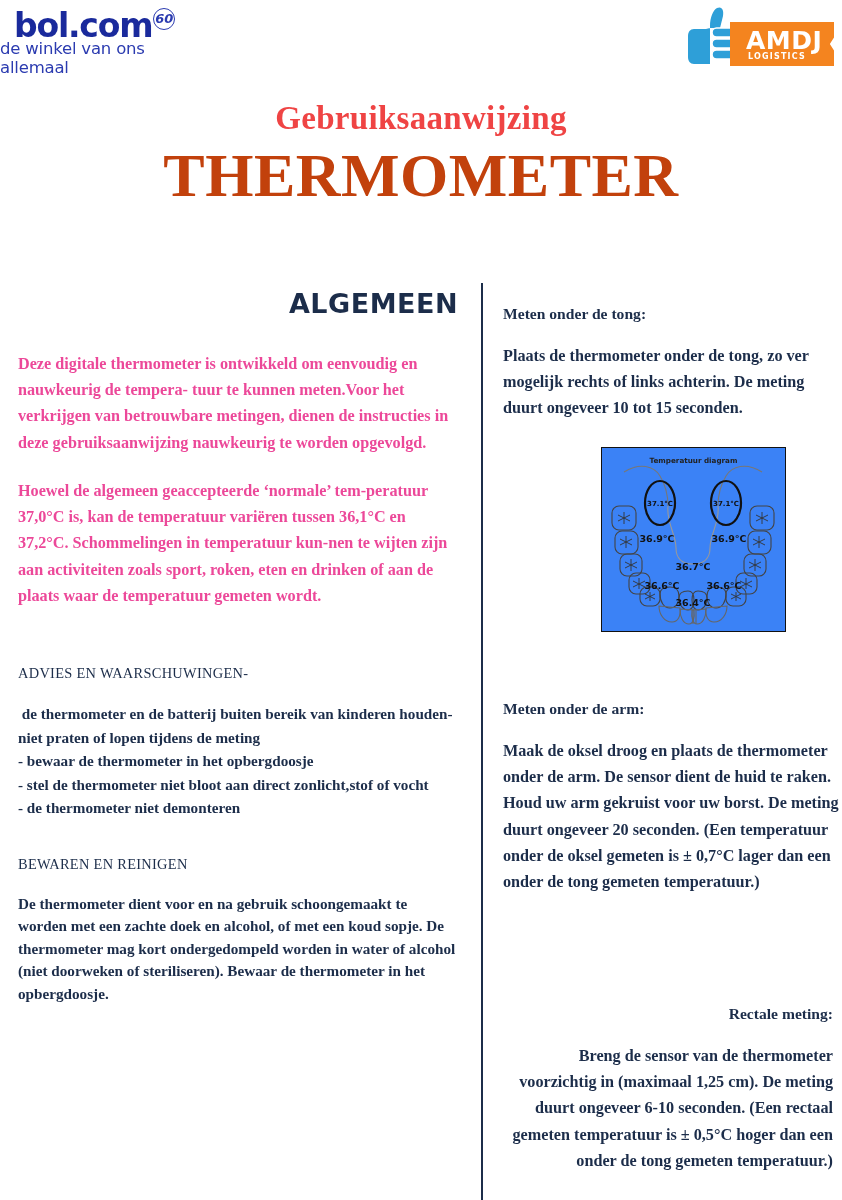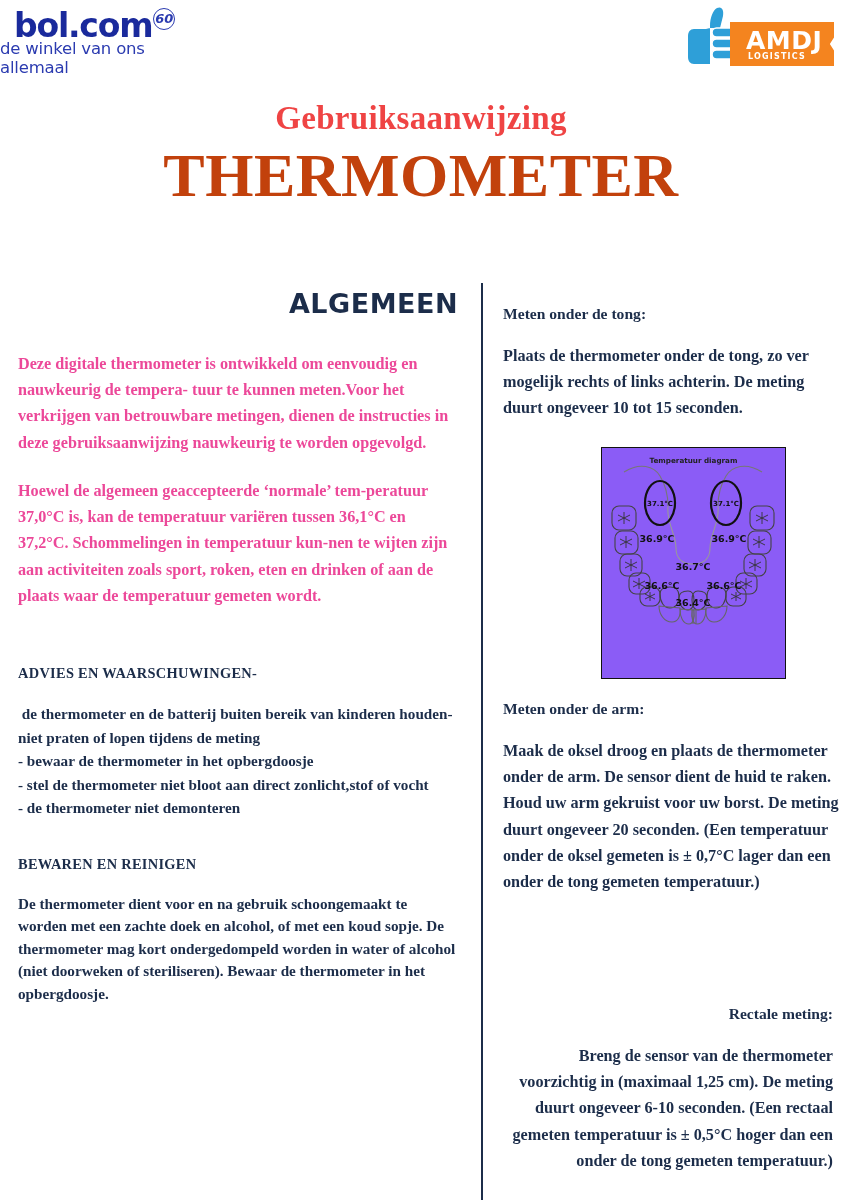--- a/index.html
+++ b/index.html
@@ -151,21 +151,21 @@
     font-weight: bold;
     font-size: 16.2px;
     line-height: 1.62;
     color: #ec4899;
     margin-bottom: 22px;
     text-align: left;
   }
 
   .sub-head {
     font-family: "Liberation Serif", serif;
-    font-weight: bold;
+    font-weight: normal;
     font-size: 14.4px;
     color: #1c2d4a;
     letter-spacing: 0.3px;
     margin-bottom: 20px;
   }
   .list-block {
     font-family: "Liberation Serif", serif;
     font-weight: bold;
     font-size: 15.2px;
     line-height: 1.55;
@@ -186,23 +186,23 @@
     font-weight: bold;
     font-size: 16.2px;
     line-height: 1.62;
     color: #1c2d4a;
   }
 
   
   .diagram-wrap {
     position: absolute;
     left: 601px; top: 447px;
-    width: 185px; height: 232px;
+    width: 185px; height: 185px;
     border: 1.6px solid #111;
-    background: #8b5cf6;
+    background: #3b82f6;
   }
   .diagram-title {
     position: absolute;
     left: 0; right: 0; top: 8px;
     text-align: center;
     font-family: "DejaVu Sans", sans-serif;
     font-size: 7.2px;
     font-weight: bold;
     color: #222;
   }

